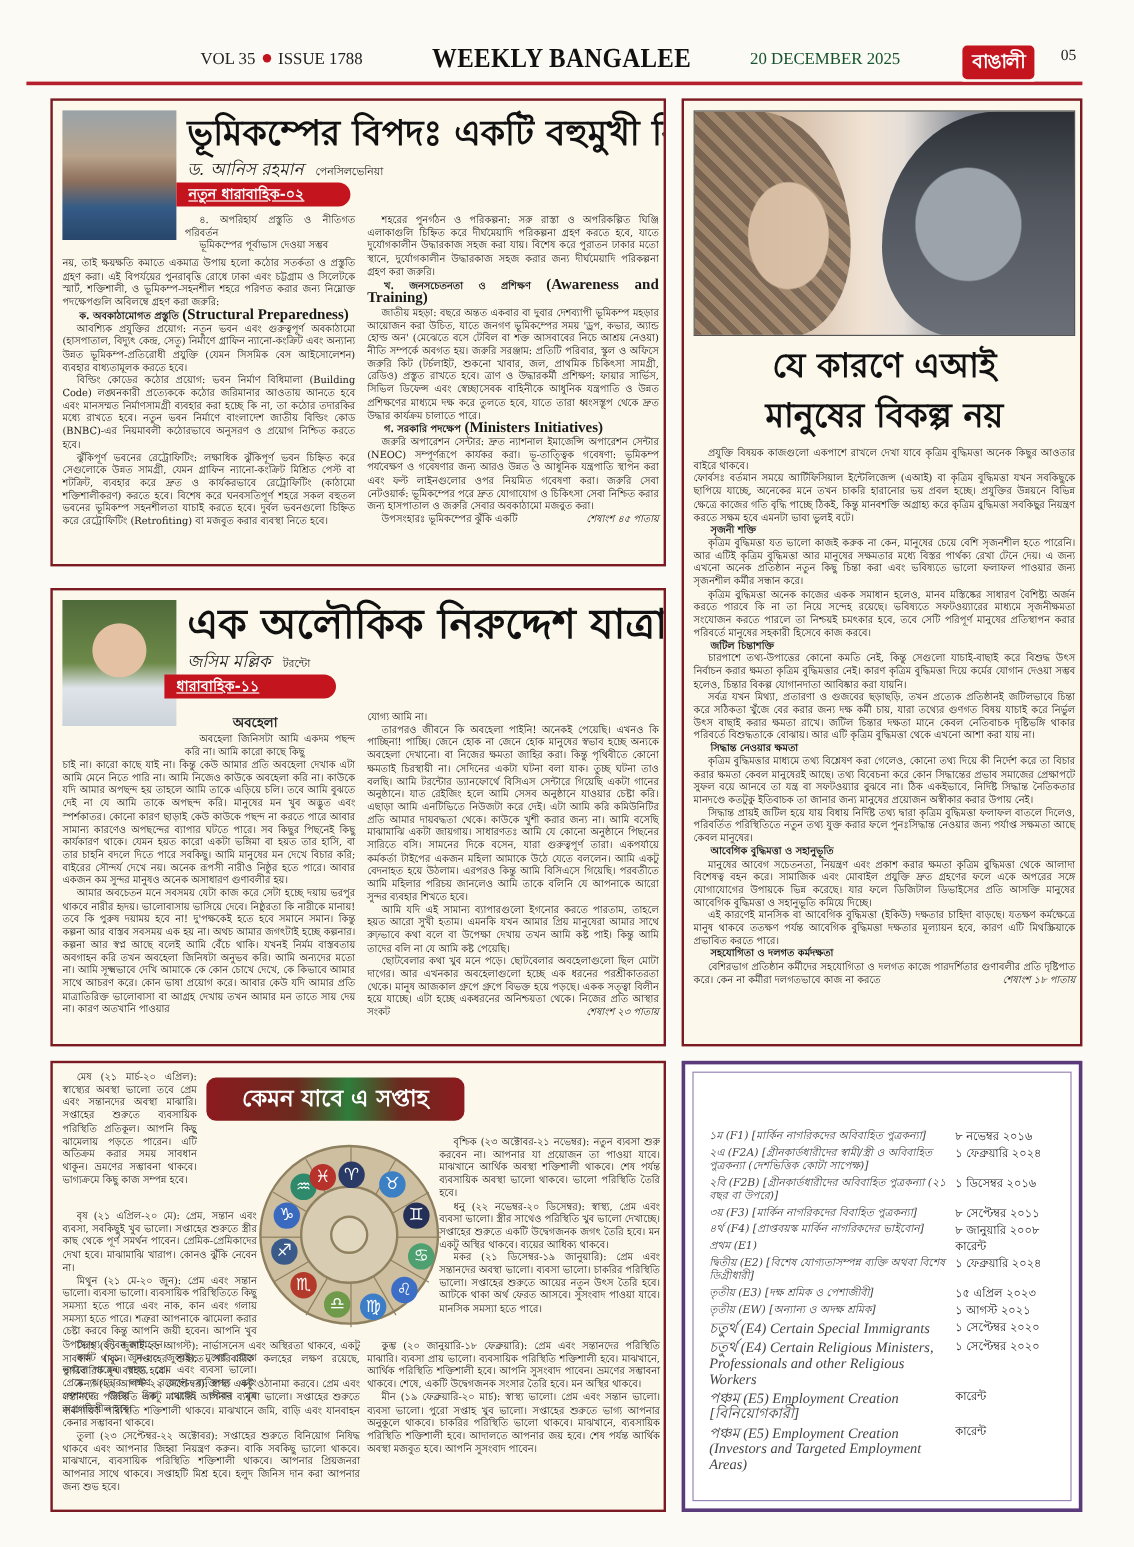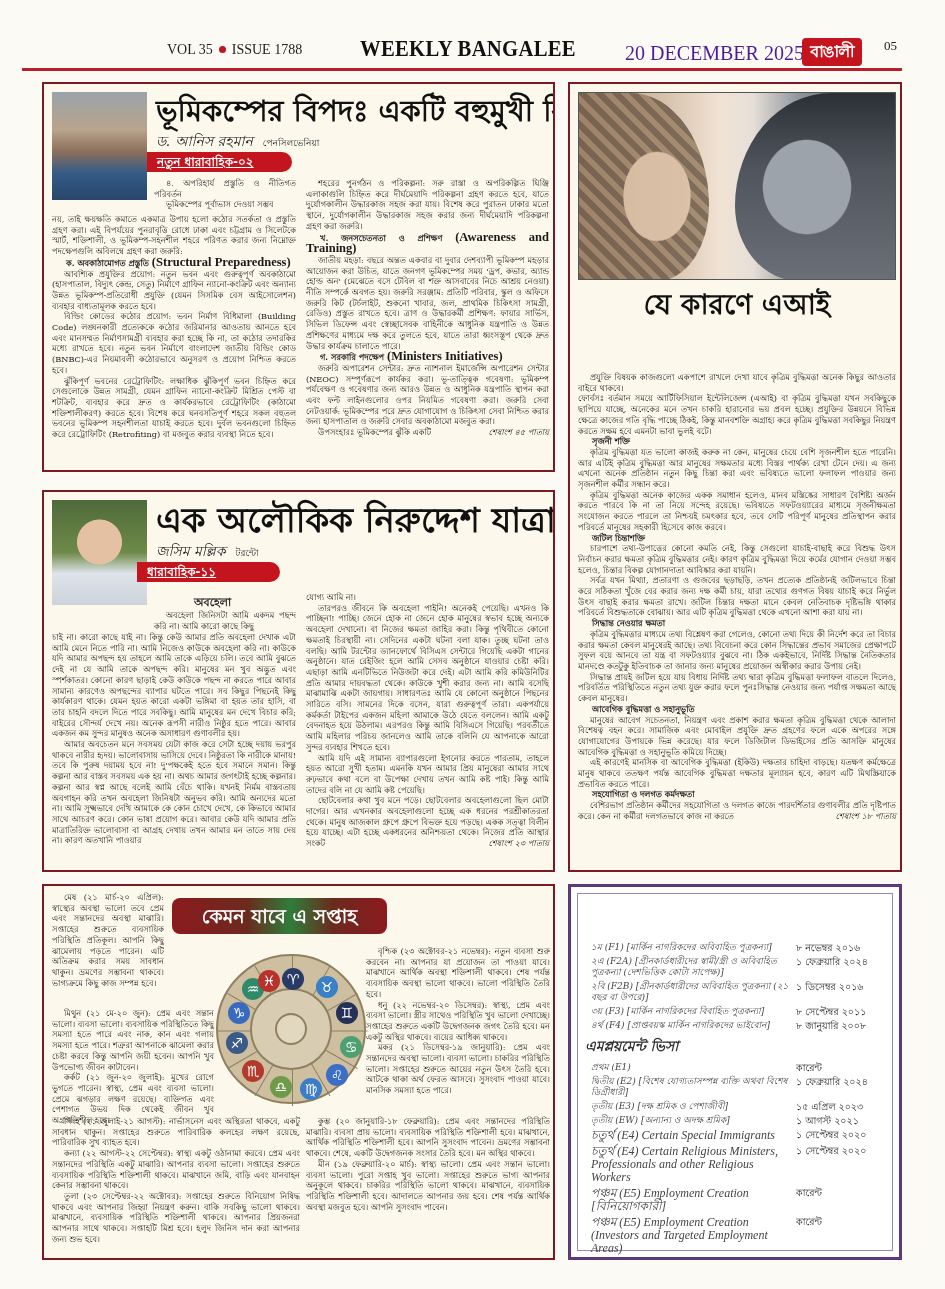--- a/index.html
+++ b/index.html
@@ -5,21 +5,21 @@
   * { box-sizing: border-box; margin: 0; padding: 0; }
   html, body { width: 945px; height: 1289px; background: #fbfaf5; overflow: hidden; }
   body { font-family: "DejaVu Sans", sans-serif; color: #111; position: relative; }
 
   
   .masthead { position: absolute; left: 22px; top: 30px; width: 880px; height: 42px; }
   .mh-line { position: absolute; left: 0; right: 0; top: 38px; height: 3px; background: #b5202c; }
   .mh-vol { position: absolute; left: 145px; top: 12px; font-family: "Liberation Serif", serif; font-size: 14px; color: #222; }
   .mh-dot { display: inline-block; width: 7px; height: 7px; background: #c0141f; border-radius: 50%; margin: 0 6px 2px; vertical-align: middle; }
   .mh-title { position: absolute; left: 338px; top: 6px; font-family: "Liberation Serif", serif; font-size: 23px; font-weight: bold; letter-spacing: 0.3px; color: #111; transform: scaleX(0.9); transform-origin: left; }
-  .mh-date { position: absolute; left: 603px; top: 12px; font-family: "Liberation Serif", serif; font-size: 20px; color: #4c1d95; }
+  .mh-date { position: absolute; left: 603px; top: 12px; font-family: "Liberation Serif", serif; font-size: 14px; color: #14532d; }
   .mh-logo { position: absolute; left: 780px; top: 2px; width: 60px; height: 36px; background: #fbfaf5; }
   .mh-logo span { display: block; background: #c4151f; color: #fff; font-weight: bold; font-size: 16px; line-height: 28px; text-align: center; border-radius: 4px; margin-top: 6px; letter-spacing: -1px; }
   .mh-page { position: absolute; left: 862px; top: 8px; font-family: "Liberation Serif", serif; font-size: 13px; color: #222; }
 
   .box { position: absolute; border: 2px solid #7b1a22; background: #fcf8ec; overflow: hidden; }
   .text { font-family: "DejaVu Serif", serif; font-size: 8.2px; line-height: 10.7px; color: #1a1a1a; text-align: justify; }
   .text p { text-indent: 12px; margin: 0; }
   .text .h { font-weight: bold; text-indent: 14px; }
   .en { font-family: "Liberation Serif", serif; font-weight: bold; font-size: 12.5px; }
   .cont { font-style: italic; float: right; }
@@ -148,20 +148,21 @@
   </div>
 </div>
 
 <div class="box" id="art3">
   <div class="ai-image" title="robot-and-human-face-to-face">
     <div class="ai-robot"></div>
     <div class="ai-human"></div>
   </div>
   <div class="headline">
     <div>যে কারণে এআই</div>
+    <div>মানুষের বিকল্প নয়</div>
   </div>
   <div class="col text">
     <p>প্রযুক্তি বিষয়ক কাজগুলো একপাশে রাখলে দেখা যাবে কৃত্রিম বুদ্ধিমত্তা অনেক কিছুর আওতার বাইরে থাকবে।</p>
     <p style="text-indent:0">ফোর্বসঃ বর্তমান সময়ে আর্টিফিসিয়াল ইন্টেলিজেন্স (এআই) বা কৃত্রিম বুদ্ধিমত্তা যখন সবকিছুকে ছাপিয়ে যাচ্ছে, অনেকের মনে তখন চাকরি হারানোর ভয় প্রবল হচ্ছে। প্রযুক্তির উন্নয়নে বিভিন্ন ক্ষেত্রে কাজের গতি বৃদ্ধি পাচ্ছে ঠিকই, কিন্তু মানবশক্তি অগ্রাহ্য করে কৃত্রিম বুদ্ধিমত্তা সবকিছুর নিয়ন্ত্রণ করতে সক্ষম হবে এমনটা ভাবা ভুলই বটে।</p>
     <p class="h">সৃজনী শক্তি</p>
     <p>কৃত্রিম বুদ্ধিমত্তা যত ভালো কাজই করুক না কেন, মানুষের চেয়ে বেশি সৃজনশীল হতে পারেনি। আর এটিই কৃত্রিম বুদ্ধিমত্তা আর মানুষের সক্ষমতার মধ্যে বিস্তর পার্থক্য রেখা টেনে দেয়। এ জন্য এখনো অনেক প্রতিষ্ঠান নতুন কিছু চিন্তা করা এবং ভবিষ্যতে ভালো ফলাফল পাওয়ার জন্য সৃজনশীল কর্মীর সন্ধান করে।</p>
     <p>কৃত্রিম বুদ্ধিমত্তা অনেক কাজের একক সমাধান হলেও, মানব মস্তিষ্কের সাধারণ বৈশিষ্ট্য অর্জন করতে পারবে কি না তা নিয়ে সন্দেহ রয়েছে। ভবিষ্যতে সফটওয়্যারের মাধ্যমে সৃজনীক্ষমতা সংযোজন করতে পারলে তা নিশ্চয়ই চমৎকার হবে, তবে সেটি পরিপূর্ণ মানুষের প্রতিস্থাপন করার পরিবর্তে মানুষের সহকারী হিসেবে কাজ করবে।</p>
     <p class="h">জটিল চিন্তাশক্তি</p>
     <p>চারপাশে তথ্য-উপাত্তের কোনো কমতি নেই, কিন্তু সেগুলো যাচাই-বাছাই করে বিশুদ্ধ উৎস নির্বাচন করার ক্ষমতা কৃত্রিম বুদ্ধিমত্তার নেই। কারণ কৃত্রিম বুদ্ধিমত্তা দিয়ে কর্মের যোগান দেওয়া সম্ভব হলেও, চিন্তার বিকল্প যোগানদাতা আবিষ্কার করা যায়নি।</p>
     <p>সর্বত্র যখন মিথ্যা, প্রতারণা ও গুজবের ছড়াছড়ি, তখন প্রত্যেক প্রতিষ্ঠানই জটিলভাবে চিন্তা করে সঠিকতা খুঁজে বের করার জন্য দক্ষ কর্মী চায়, যারা তথ্যের গুণগত বিষয় যাচাই করে নির্ভুল উৎস বাছাই করার ক্ষমতা রাখে। জটিল চিন্তার দক্ষতা মানে কেবল নেতিবাচক দৃষ্টিভঙ্গি থাকার পরিবর্তে বিশুদ্ধতাকে বোঝায়। আর এটি কৃত্রিম বুদ্ধিমত্তা থেকে এখনো আশা করা যায় না।</p>
@@ -198,20 +199,21 @@
     <div class="zsign" style="left:8px;top:76px;background:#3a5a8a">♐</div>
     <div class="zsign" style="left:10px;top:46px;background:#3a6ac0">♑</div>
     <div class="zsign" style="left:24px;top:22px;background:#2e8a6a">♒</div>
     <div class="zsign" style="left:40px;top:14px;background:#b8322c">♓</div>
   </div>
 
   <div class="c1 text">
     <p>মেষ (২১ মার্চ-২০ এপ্রিল): স্বাস্থ্যের অবস্থা ভালো তবে প্রেম এবং সন্তানদের অবস্থা মাঝারি। সপ্তাহের শুরুতে ব্যবসায়িক পরিস্থিতি প্রতিকূল। আপনি কিছু ঝামেলায় পড়তে পারেন। এটি অতিক্রম করার সময় সাবধান থাকুন। ভ্রমণের সম্ভাবনা থাকবে। ভাগ্যক্রমে কিছু কাজ সম্পন্ন হবে।</p>
   </div>
   <div class="c1b text" style="top:122px">
+    <p>বৃষ (২১ এপ্রিল-২০ মে): প্রেম, সন্তান এবং ব্যবসা, সবকিছুই খুব ভালো। সপ্তাহের শুরুতে স্ত্রীর কাছ থেকে পূর্ণ সমর্থন পাবেন। প্রেমিক-প্রেমিকাদের দেখা হবে। মাঝামাঝি খারাপ। কোনও ঝুঁকি নেবেন না।</p>
     <p>মিথুন (২১ মে-২০ জুন): প্রেম এবং সন্তান ভালো। ব্যবসা ভালো। ব্যবসায়িক পরিস্থিতিতে কিছু সমস্যা হতে পারে এবং নাক, কান এবং গলায় সমস্যা হতে পারে। শত্রুরা আপনাকে ঝামেলা করার চেষ্টা করবে কিন্তু আপনি জয়ী হবেন। আপনি খুব উপভোগ্য জীবন কাটাবেন।</p>
     <p>কর্কট (২১ জুন-২০ জুলাই): মুখের রোগে ভুগতে পারেন। স্বাস্থ্য, প্রেম এবং ব্যবসা ভালো। প্রেমে ঝগড়ার লক্ষণ রয়েছে। ব্যক্তিগত এবং পেশাগত উভয় দিক থেকেই জীবন খুব অগ্রগতিশীল হবে।</p>
   </div>
   <div class="c2 text" style="top:60px">
     <p>বৃশ্চিক (২৩ অক্টোবর-২১ নভেম্বর): নতুন ব্যবসা শুরু করবেন না। আপনার যা প্রয়োজন তা পাওয়া যাবে। মাঝখানে আর্থিক অবস্থা শক্তিশালী থাকবে। শেষ পর্যন্ত ব্যবসায়িক অবস্থা ভালো থাকবে। ভালো পরিস্থিতি তৈরি হবে।</p>
     <p>ধনু (২২ নভেম্বর-২০ ডিসেম্বর): স্বাস্থ্য, প্রেম এবং ব্যবসা ভালো। স্ত্রীর সাথেও পরিস্থিতি খুব ভালো দেখাচ্ছে। সপ্তাহের শুরুতে একটি উদ্বেগজনক জগৎ তৈরি হবে। মন একটু অস্থির থাকবে। ব্যয়ের আধিক্য থাকবে।</p>
     <p>মকর (২১ ডিসেম্বর-১৯ জানুয়ারি): প্রেম এবং সন্তানদের অবস্থা ভালো। ব্যবসা ভালো। চাকরির পরিস্থিতি ভালো। সপ্তাহের শুরুতে আয়ের নতুন উৎস তৈরি হবে। আটকে থাকা অর্থ ফেরত আসবে। সুসংবাদ পাওয়া যাবে। মানসিক সমস্যা হতে পারে।</p>
   </div>
   <div class="c3 text">
     <p>সিংহ (২১ জুলাই-২১ আগস্ট): নার্ভাসনেস এবং অস্থিরতা থাকবে, একটু সাবধান থাকুন। সপ্তাহের শুরুতে পারিবারিক কলহের লক্ষণ রয়েছে, পারিবারিক সুখ ব্যাহত হবে।</p>
@@ -242,21 +244,20 @@
         </div>
         <div class="vrow">
           <div class="cat">৩য় (F3) [মার্কিন নাগরিকদের বিবাহিত পুত্রকন্যা]</div>
           <div class="date">৮ সেপ্টেম্বর ২০১১</div>
         </div>
         <div class="vrow">
           <div class="cat">৪র্থ (F4) [প্রাপ্তবয়স্ক মার্কিন নাগরিকদের ভাইবোন]</div>
           <div class="date">৮ জানুয়ারি ২০০৮</div>
         </div>
       </div>
-    <div class="visa-sub">এমপ্লয়মেন্ট ভিসা</div>
     <div id="emp-rows">
         <div class="vrow">
           <div class="cat">প্রথম (E1)</div>
           <div class="date">কারেন্ট</div>
         </div>
         <div class="vrow">
           <div class="cat">দ্বিতীয় (E2) [বিশেষ যোগ্যতাসম্পন্ন ব্যক্তি অথবা বিশেষ ডিগ্রীধারী]</div>
           <div class="date">১ ফেব্রুয়ারি ২০২৪</div>
         </div>
         <div class="vrow">

